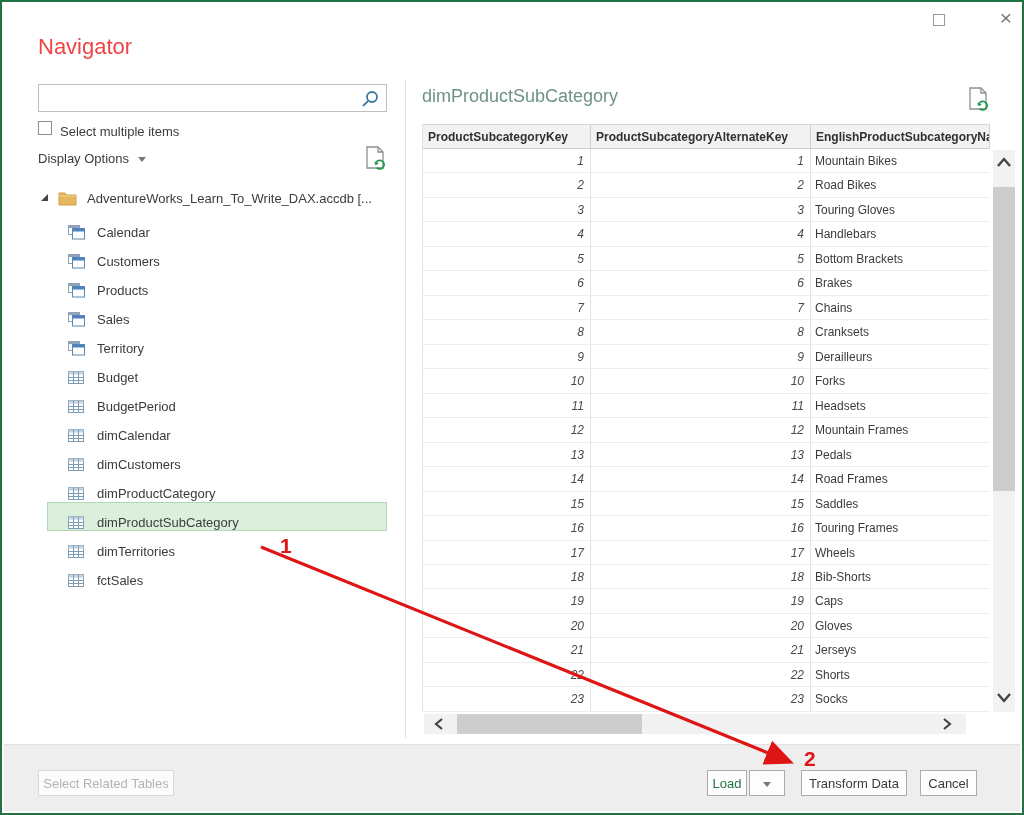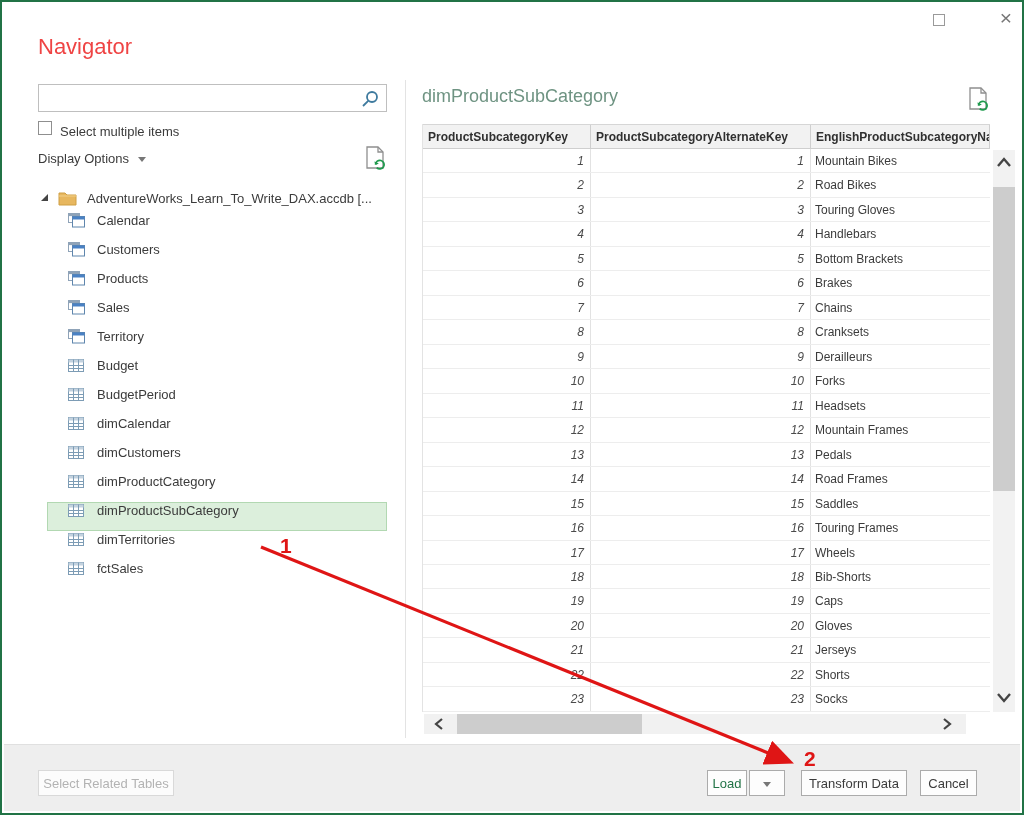--- a/index.html
+++ b/index.html
@@ -27,21 +27,21 @@
   .refresh-left { left:361px; top:143px; }
   .refresh-right { left:964px; top:84px; }
   .panel-divider { position:absolute; left:403px; top:78px; width:1px; height:658px; background:#e3e3e3; }
 
   
   .tree-root { position:absolute; left:38px; top:182px; height:28px; display:flex; align-items:center; width:360px; }
   .expander { width:10px; height:10px; margin-right:8px; }
   .folder { margin-right:10px; }
   .root-label { font-size:13px; color:#3b3b3b; white-space:nowrap; overflow:hidden; width:300px; }
   .tree-items { position:absolute; left:45px; top:210px; width:340px; }
-  .tree-item { height:29px; display:flex; align-items:flex-start; border:1px solid transparent; }
+  .tree-item { height:29px; display:flex; align-items:flex-end; border:1px solid transparent; }
   .tree-item.selected { background:#dcefdc; border:1px solid #b2d8b2; }
   .ticon { margin-left:20px; width:17px; height:15px; flex:0 0 auto; }
   .tlabel { margin-left:12px; font-size:13px; color:#3b3b3b; white-space:nowrap; }
 
   
   .preview-title { position:absolute; left:420px; top:84px; font-size:18px; color:#6e9382; }
   .ptable { position:absolute; left:420px; top:122px; width:568px; height:588px; border-left:1px solid #e3e3e3; overflow:hidden; }
   .thead { display:flex; height:25px; background:#f2f2f2; border-top:1px solid #d6d6d6; border-bottom:1px solid #cfcfcf; }
   .th { font-size:12px; font-weight:bold; color:#303030; padding:5px 4px 0 5px; border-right:1px solid #cfcfcf; white-space:nowrap; overflow:hidden; }
   .tbody { height:563px; }

